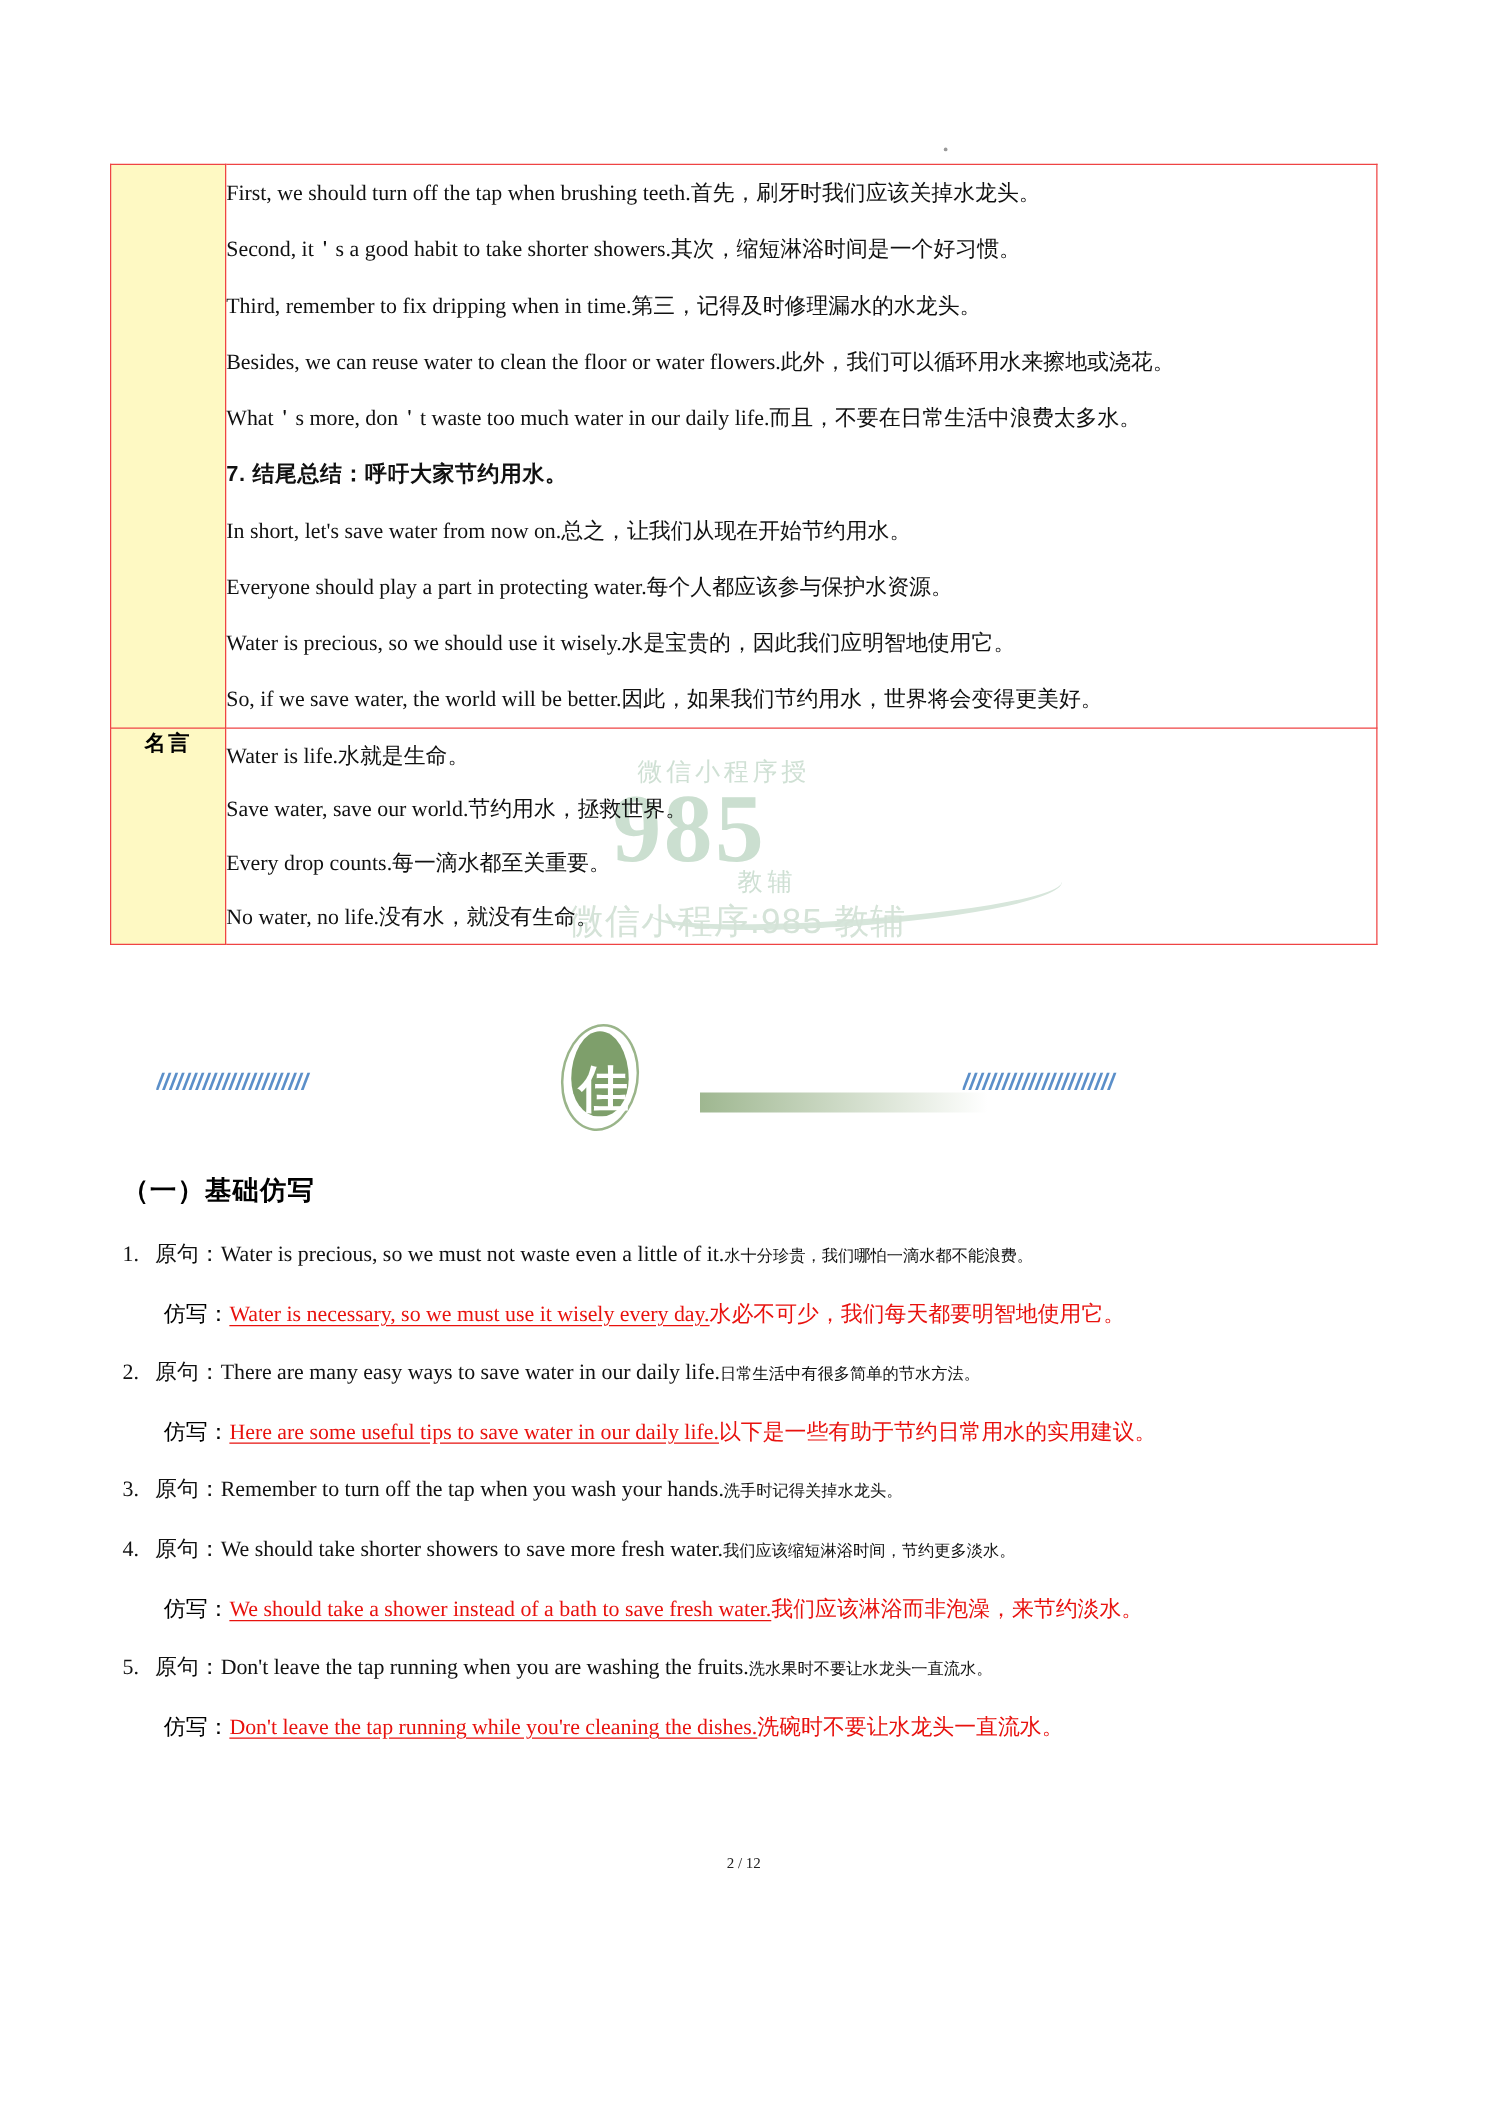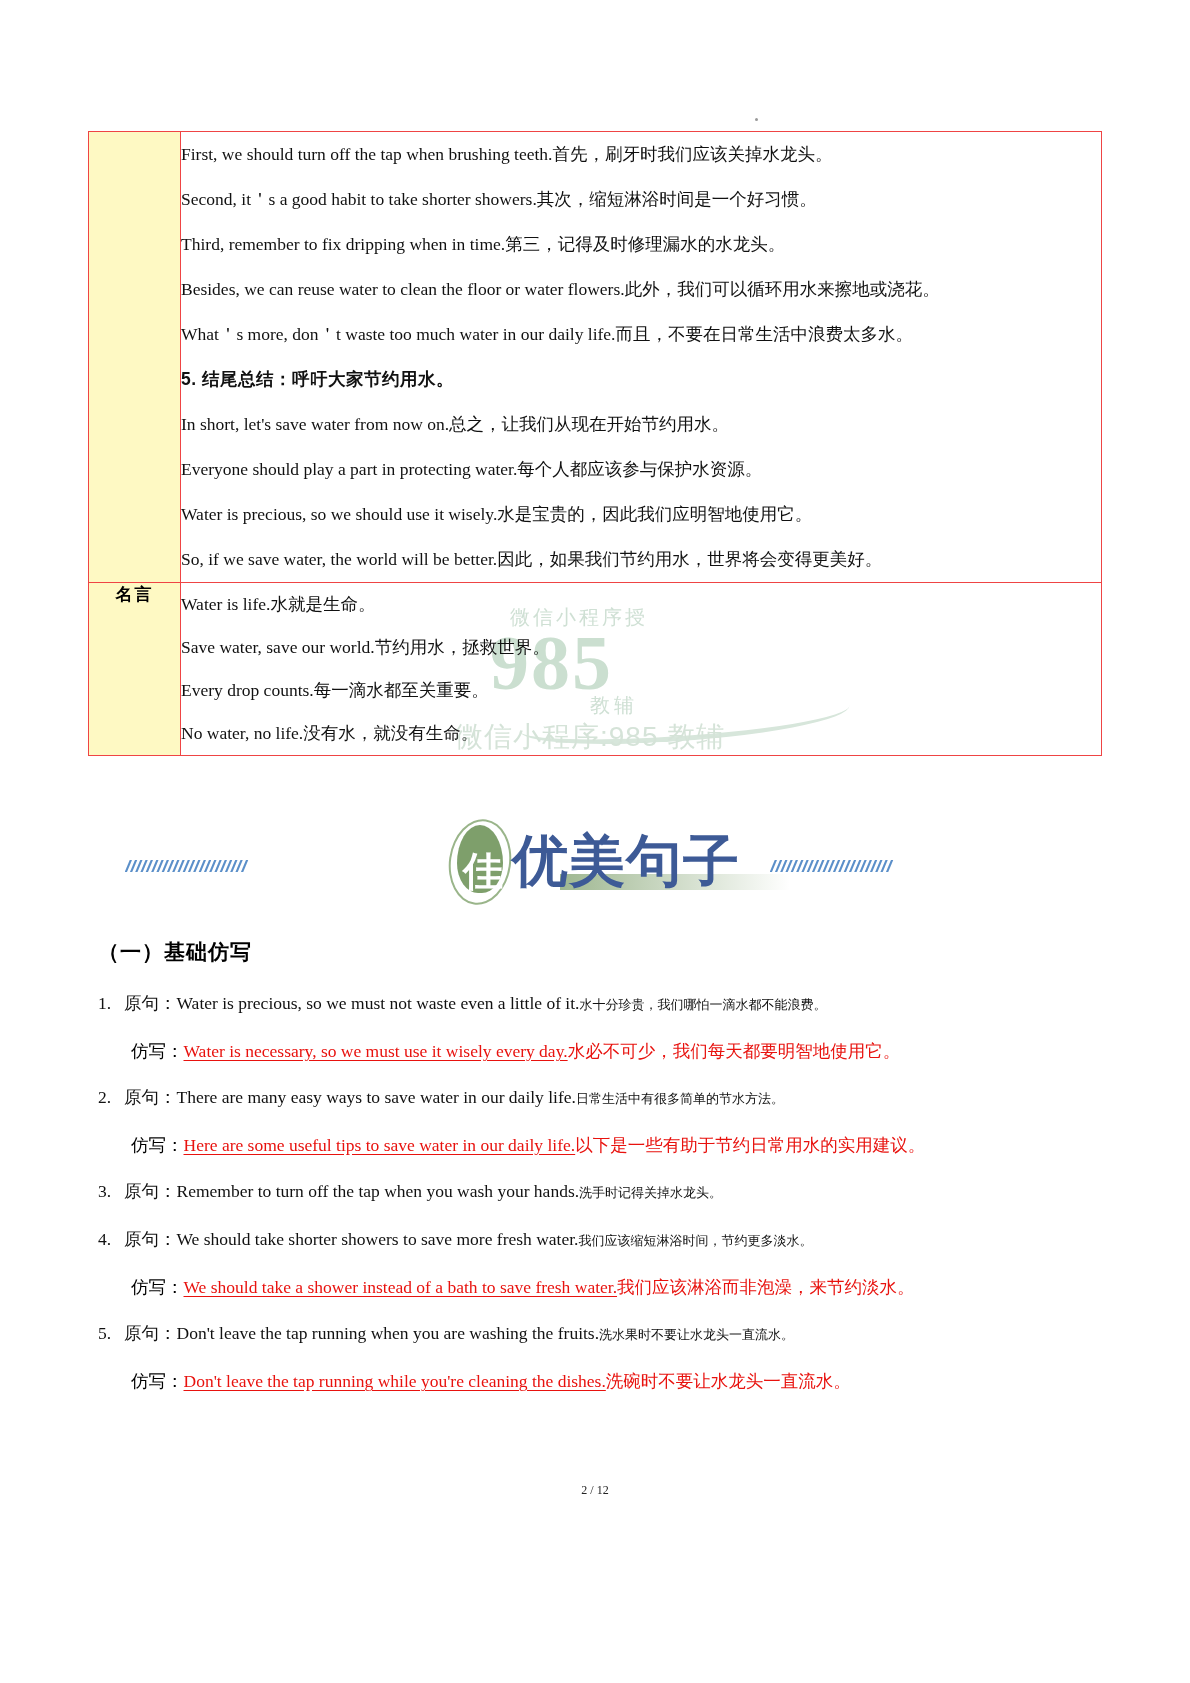--- a/index.html
+++ b/index.html
@@ -311,21 +311,21 @@
             <p class="p">
               <span>Third, remember to fix dripping when in time.</span><span class="cn">第三，记得及时修理漏水的水龙头。</span>
             </p>
             <p class="p">
               <span>Besides, we can reuse water to clean the floor or water flowers.</span><span class="cn">此外，我们可以循环用水来擦地或浇花。</span>
             </p>
             <p class="p">
               <span>What＇s more, don＇t waste too much water in our daily life.</span><span class="cn">而且，不要在日常生活中浪费太多水。</span>
             </p>
             <p class="p bold">
-              <span class="cn">5. 结尾总结：呼吁大家节约用水。</span>
+              <span class="cn">7. 结尾总结：呼吁大家节约用水。</span>
             </p>
             <p class="p">
               <span>In short, let's save water from now on.</span><span class="cn">总之，让我们从现在开始节约用水。</span>
             </p>
             <p class="p">
               <span>Everyone should play a part in protecting water.</span><span class="cn">每个人都应该参与保护水资源。</span>
             </p>
             <p class="p">
               <span>Water is precious, so we should use it wisely.</span><span class="cn">水是宝贵的，因此我们应明智地使用它。</span>
             </p>
@@ -357,21 +357,20 @@
 
   <div class="banner">
     <div class="dash-left">///////////////////////</div>
     <div class="dash-right">///////////////////////</div>
     <div class="logo-oval">
       <div class="blob"></div>
       <div class="ring"></div>
     </div>
     <div class="logo-char">佳</div>
     <div class="banner-glow"></div>
-    <div class="banner-title">优美句子</div>
   </div>
 
   <div class="sec-title">（一）基础仿写</div>
 
   <div class="list">
 
     <div class="item">
       <div class="row-orig">
         <span class="num">1.</span><span class="tag">原句：</span><span>Water is precious, so we must not waste even a little of it.</span><span class="cn">水十分珍贵，我们哪怕一滴水都不能浪费。</span>
       </div>

